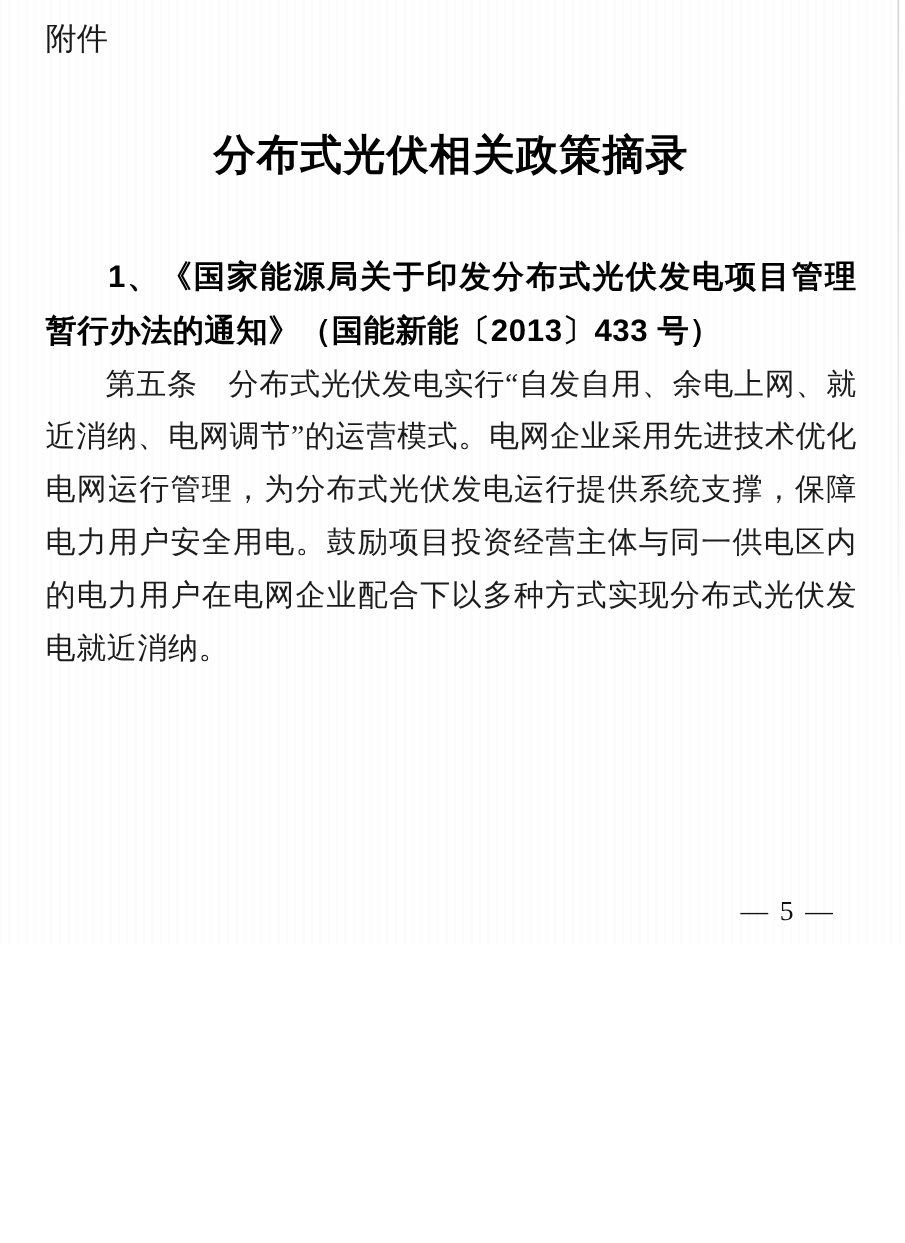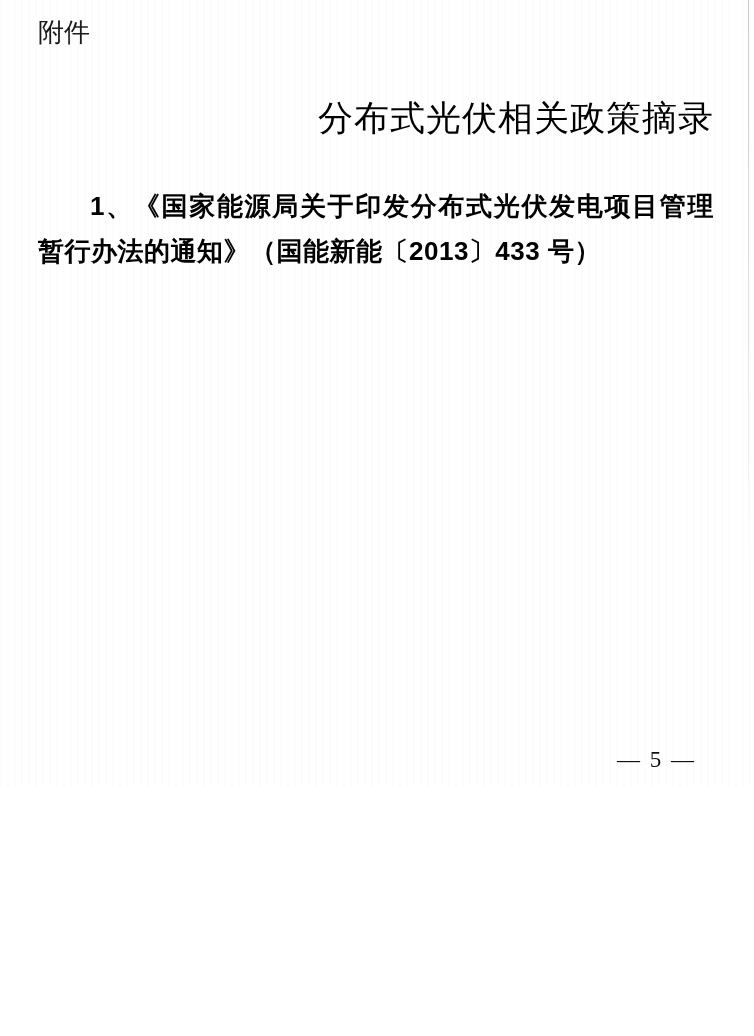--- a/index.html
+++ b/index.html
@@ -31,31 +31,31 @@
     height: 560px;
     background: linear-gradient(#c9c9c9, #e9e9e9 70%, rgba(255,255,255,0));
   }
   .attachment-label {
     font-family: "Liberation Serif", "DejaVu Serif", serif;
     font-size: 26px;
     line-height: 34px;
     color: #1a1a1a;
   }
   .doc-title {
-    margin: 46px 0 0 0;
+    margin: 58px 0 0 0;
     font-family: "Liberation Sans", "DejaVu Sans", sans-serif;
-    font-weight: 400;
+    font-weight: 700;
     font-size: 35px;
     line-height: 44px;
-    text-align: right;
+    text-align: center;
     letter-spacing: 1px;
     color: #000000;
   }
   .content {
-    margin-top: 44px;
+    margin-top: 56px;
   }
   .para {
     margin: 0 0 1px 0;
     font-size: 25px;
     line-height: 44px;
     letter-spacing: 0.5px;
     text-align: justify;
     text-justify: inter-character;
     text-indent: 2em;
     color: #1c1c1c;
@@ -87,19 +87,20 @@
   <div class="attachment-label">附件</div>
 
   <h1 class="doc-title">分布式光伏相关政策摘录</h1>
 
   <div class="content">
 
     <p class="para bold">1、《国家能源局关于印发分布式光伏发电项目管理暂行办法的通知》（国能新能〔2013〕433 号）</p>
 
 
 
+    <p class="para">第五条　分布式光伏发电实行“自发自用、余电上网、就近消纳、电网调节”的运营模式。电网企业采用先进技术优化电网运行管理，为分布式光伏发电运行提供系统支撑，保障电力用户安全用电。鼓励项目投资经营主体与同一供电区内的电力用户在电网企业配合下以多种方式实现分布式光伏发电就近消纳。</p>
 
 
   </div>
 
   <div class="page-number">— 5 —</div>
 
 </div>
 
 </body></html>

